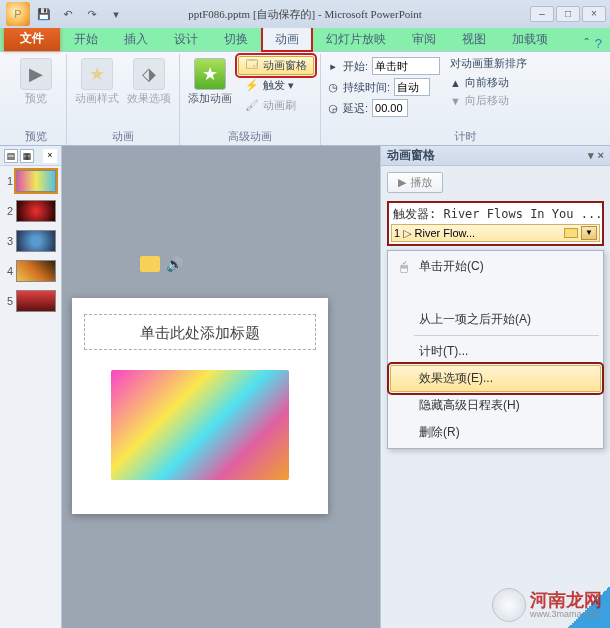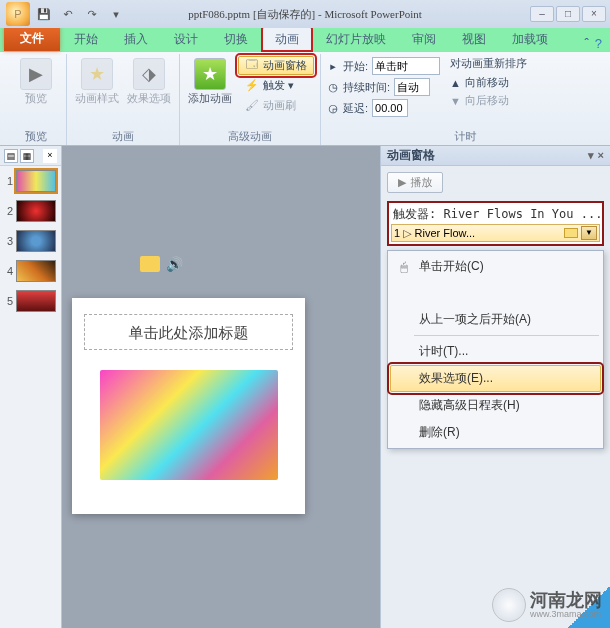--- a/index.html
+++ b/index.html
@@ -54,21 +54,21 @@
 .t1 { background: linear-gradient(90deg,#e055aa,#f0e85a,#55c0e0); }
 .t2 { background: radial-gradient(circle,#f03030,#200); }
 .t3 { background: radial-gradient(circle,#5a9ad0 20%,#203050); }
 .t4 { background: linear-gradient(45deg,#f0c050,#d07020,#302010); }
 .t5 { background: linear-gradient(#e04040,#601010); }
 
 
 .canvas-area { flex: 1; background: #9ca5b2; position: relative; overflow: hidden; }
 .icon-music { position: absolute; left: 78px; top: 110px; width: 20px; height: 16px; background: #f7d158; border-radius: 2px; }
 .icon-speaker { position: absolute; left: 104px; top: 110px; font-size: 14px; color: #bbb; }
-.slide { position: absolute; left: 10px; top: 152px; width: 233px; height: 216px; background: #fff; box-shadow: 0 2px 8px rgba(0,0,0,.3); }
+.slide { position: absolute; left: 10px; top: 152px; width: 256px; height: 216px; background: #fff; box-shadow: 0 2px 8px rgba(0,0,0,.3); }
 .slide-title { margin: 16px 12px 0; height: 36px; border: 1px dashed #aaa; text-align: center; line-height: 36px; font-size: 15px; color: #444; font-family: SimSun; }
 .slide-pic { margin: 20px auto 0; width: 178px; height: 110px; background: linear-gradient(135deg,#f845c8,#fae850 35%,#50e0f0 55%,#e060a0 75%,#f0a030); border-radius: 2px; }
 
 
 .apane { width: 230px; background: #e8edf4; border-left: 1px solid #b8c6d8; display: flex; flex-direction: column; }
 .apane-hdr { height: 20px; background: linear-gradient(#dbe4f0,#cdd9ea); border-bottom: 1px solid #b8c6d8; display: flex; align-items: center; padding: 0 6px; font-size: 12px; color: #3a4a60; font-weight: bold; }
 .apane-hdr .pclose { margin-left: auto; font-size: 11px; color: #666; display: flex; gap: 4px; }
 .apane-body { padding: 6px; flex: 1; }
 .play-btn { display: inline-flex; align-items: center; gap: 4px; padding: 2px 10px; border: 1px solid #b0bccc; background: linear-gradient(#fdfdfe,#eef2f7); font-size: 11px; color: #888; border-radius: 2px; margin-bottom: 8px; }
 .trigger-box { border: 2px solid #8d1818; padding: 2px; background: #fff; margin-bottom: 2px; }
@@ -81,21 +81,21 @@
 
 .ctxmenu { margin-top: 4px; background: #f4f6fa; border: 1px solid #a8b4c8; box-shadow: 2px 2px 6px rgba(0,0,0,.2); padding: 2px; }
 .ctx-item { display: flex; align-items: center; gap: 6px; padding: 4px 8px 4px 4px; font-size: 12px; color: #333; border: 1px solid transparent; }
 .ctx-item .ci { width: 18px; height: 16px; display: inline-flex; align-items: center; justify-content: center; font-size: 12px; }
 .ctx-item.sel { background: linear-gradient(#fff3d0,#ffe49a); border: 1px solid #d8b44a; outline: 2px solid #8d1818; outline-offset: 1px; border-radius: 2px; }
 .ctx-sep { height: 1px; background: #c8d0dd; margin: 2px 2px 2px 24px; }
 
 
 .wmark { position: absolute; right: 8px; bottom: 6px; display: flex; align-items: center; gap: 4px; opacity: .85; }
 .wmark .wlogo { width: 34px; height: 34px; border-radius: 50%; background: radial-gradient(circle,#fff,#cfd8e4); border: 1px solid #bbb; }
-.wmark .wtext { font-size: 18px; color: #404040; font-family: KaiTi, serif; font-weight: bold; line-height: 1; }
+.wmark .wtext { font-size: 18px; color: #b91c1c; font-family: KaiTi, serif; font-weight: bold; line-height: 1; }
 .wmark .wurl { font-size: 9px; color: #888; }
 .wcorner { position: absolute; right: 0; bottom: 0; width: 42px; height: 42px; background: linear-gradient(135deg, transparent 50%, #3aa0e0 50%); }
 </style>
 </head>
 <body>
 
 <div class="titlebar">
   <div class="qat">
     <div class="qat-btn orange">P</div>
     <div class="qat-btn">💾</div>

